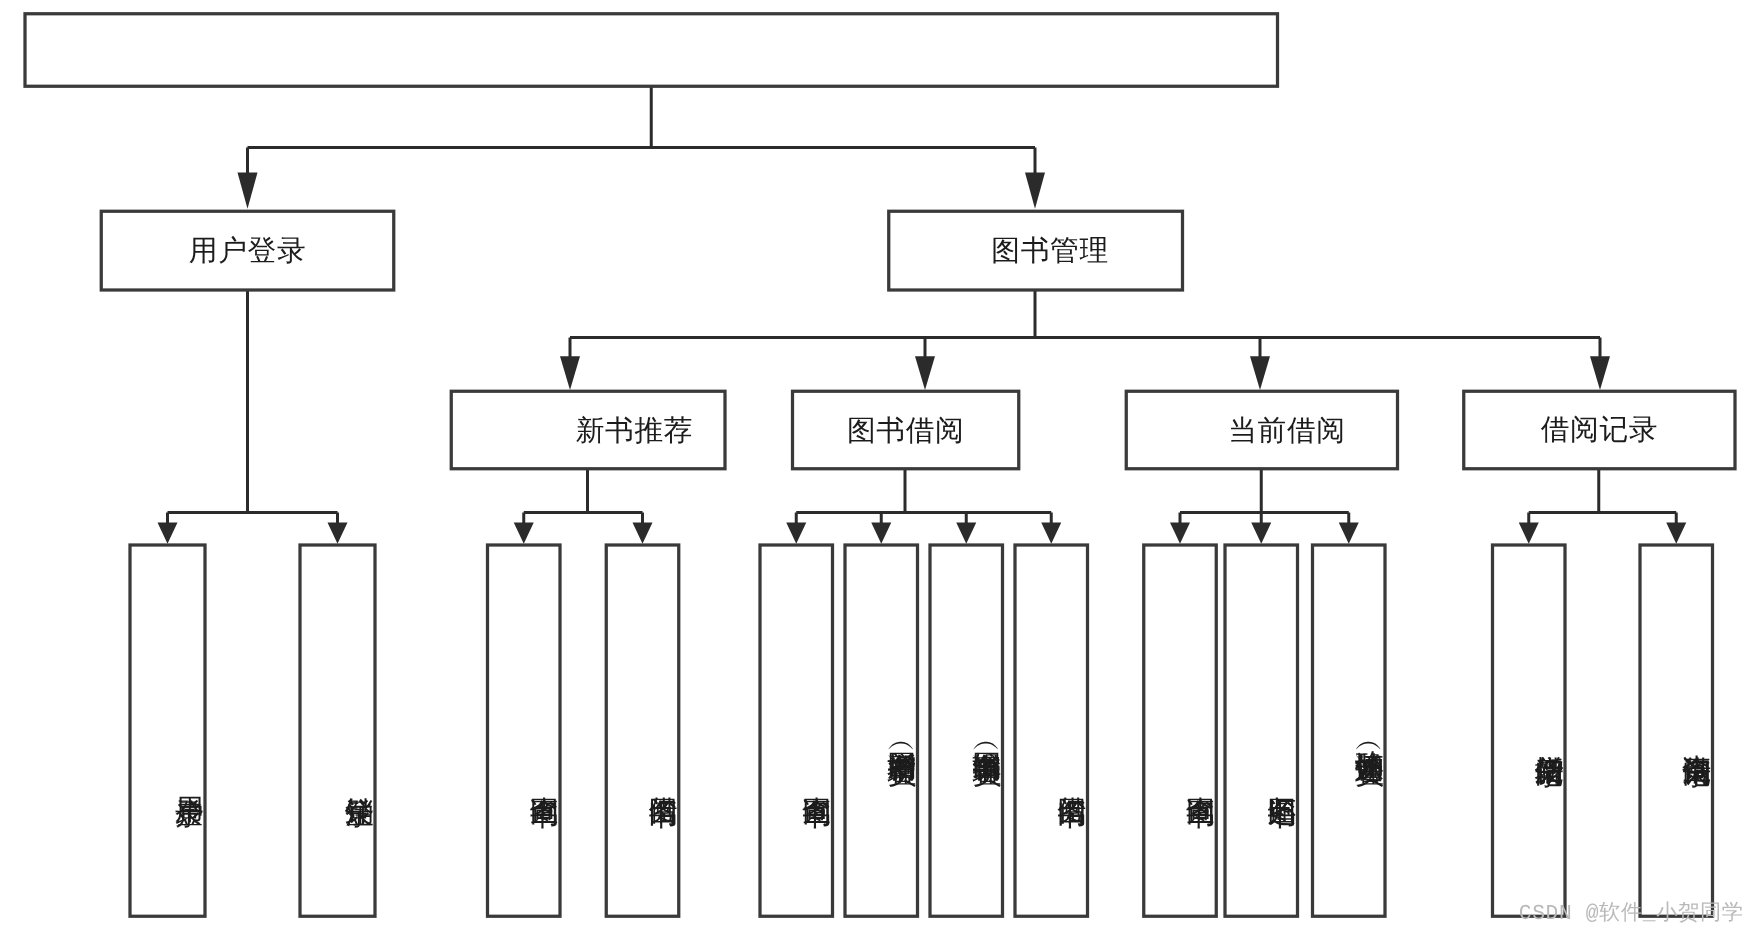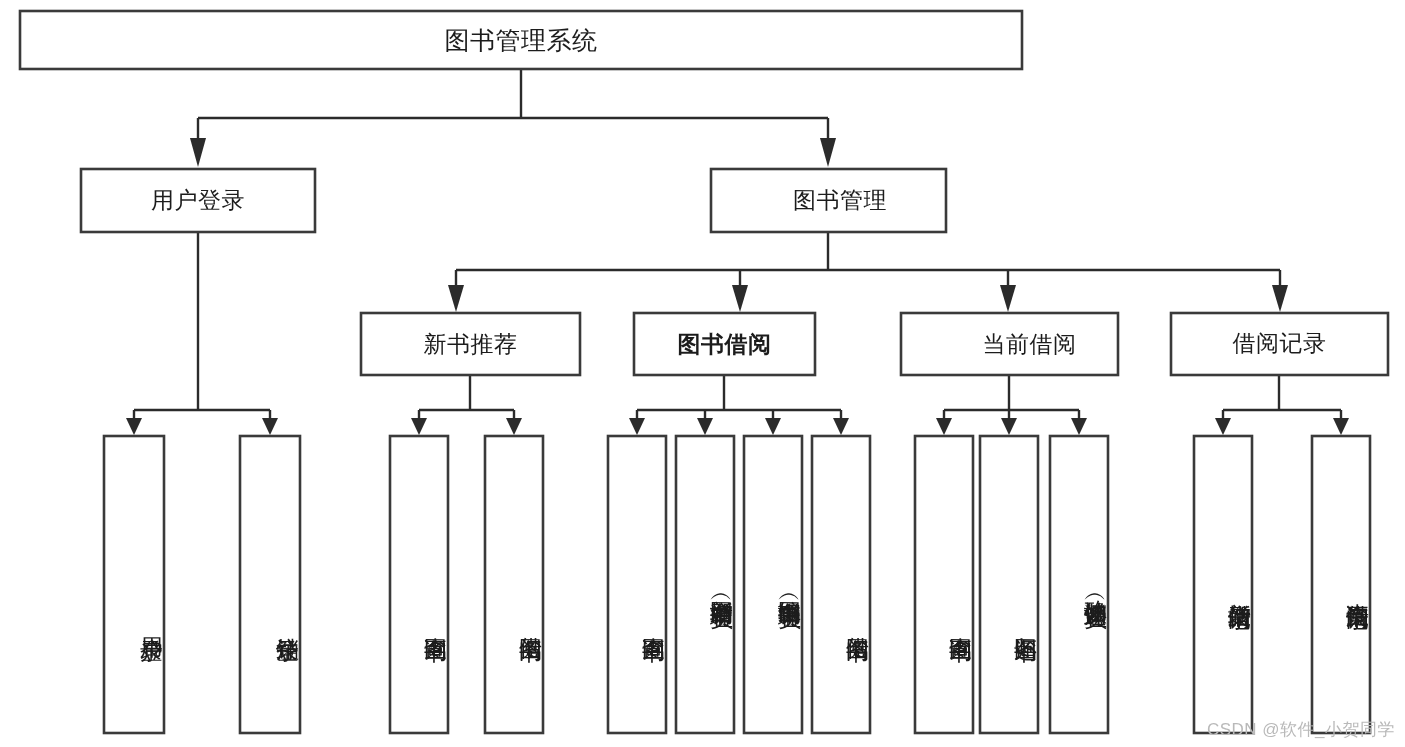--- a/index.html
+++ b/index.html
@@ -76,20 +76,21 @@
   }
   .watermark {
     position: absolute;
     right: 10px;
     bottom: 6px;
     font-size: 17px;
     color: #b9b9b9;
     letter-spacing: 0.5px;
     white-space: nowrap;
     pointer-events: none;
+    font-family: Liberation Mono, monospace;
   }
 </style>
 </head>
 <body>
 
 <div id="diagram-root">
 
   <svg class="diagram-canvas" viewBox="0 0 1405 747">
 
     <g>
@@ -187,27 +188,26 @@
     <rect class="node-box" x="812" y="436" width="58" height="297"></rect>
 
     <rect class="node-box" x="915" y="436" width="58" height="297"></rect>
     <rect class="node-box" x="980" y="436" width="58" height="297"></rect>
     <rect class="node-box" x="1050" y="436" width="58" height="297"></rect>
 
     <rect class="node-box" x="1194" y="436" width="58" height="297"></rect>
     <rect class="node-box" x="1312" y="436" width="58" height="297"></rect>
   </svg>
 
-  <div class="node-label-h" style="left:20px; top:11px; width:1002px; height:58px; font-size:25px;">图书管理系统</div>
 
   <div class="node-label-h" style="left:81px; top:169px; width:234px; height:63px;">用户登录</div>
   <div class="node-label-h" style="left:711px; top:169px; width:258px; height:63px;">图书管理</div>
 
-  <div class="node-label-h" style="left:361px; top:313px; width:219px; height:62px;">新书推荐</div>
-  <div class="node-label-h" style="left:634px; top:313px; width:181px; height:62px;font-weight:bold;">图书借阅</div>
+  <div class="node-label-h" style="left:361px; top:313px; width:219px; height:62px;padding-left:37px;">新书推荐</div>
+  <div class="node-label-h" style="left:634px; top:313px; width:181px; height:62px;">图书借阅</div>
   <div class="node-label-h" style="left:901px; top:313px; width:257px; height:62px;">当前借阅</div>
   <div class="node-label-h" style="left:1171px; top:313px; width:217px; height:62px;font-family:Liberation Serif, serif;">借阅记录</div>
 
   <div class="node-label-v" style="left:104px; top:521px; width:60px; height:200px;">用户登录</div>
   <div class="node-label-v" style="left:240px; top:521px; width:60px; height:200px;">注销登录</div>
 
   <div class="node-label-v" style="left:390px; top:521px; width:58px; height:200px;">查询图书</div>
   <div class="node-label-v" style="left:485px; top:521px; width:58px; height:200px;">借阅图书</div>
 
   <div class="node-label-v" style="left:608px; top:521px; width:58px; height:200px;">查询图书</div>

